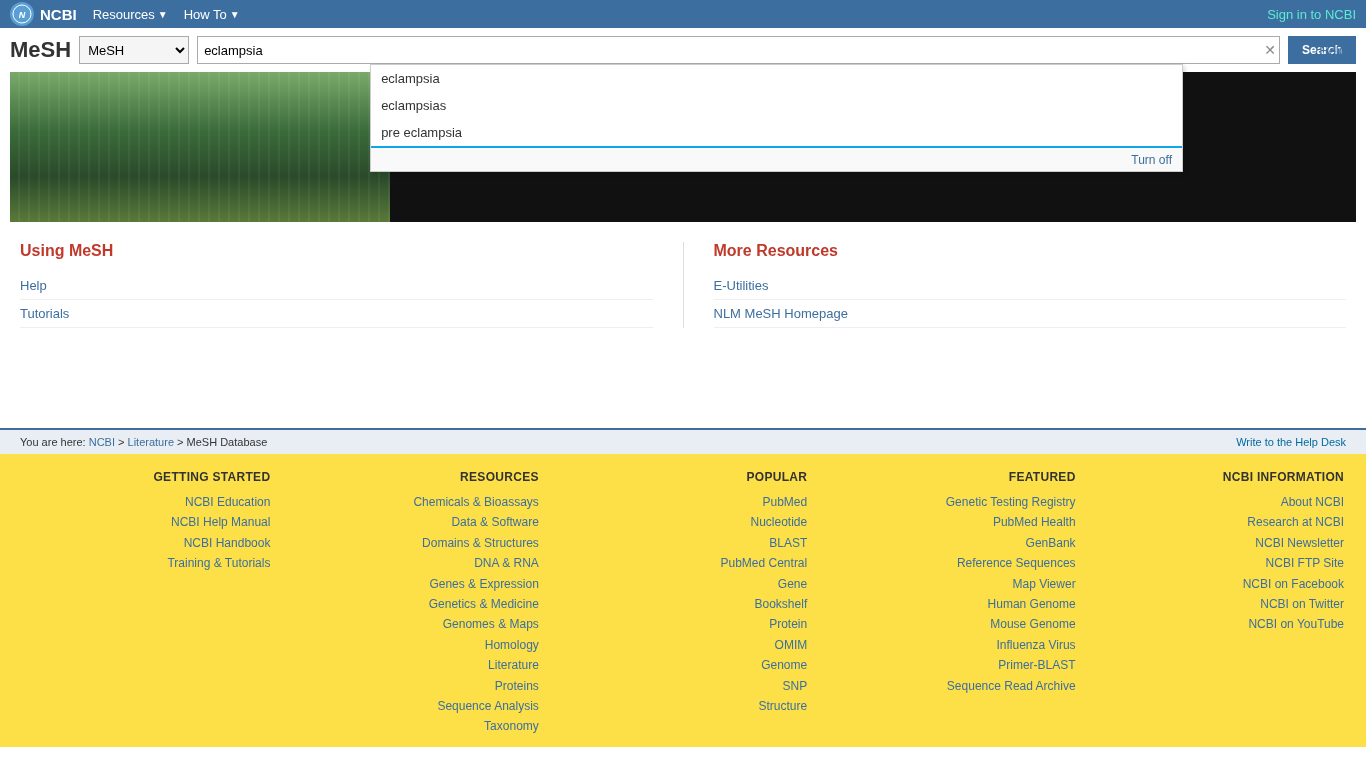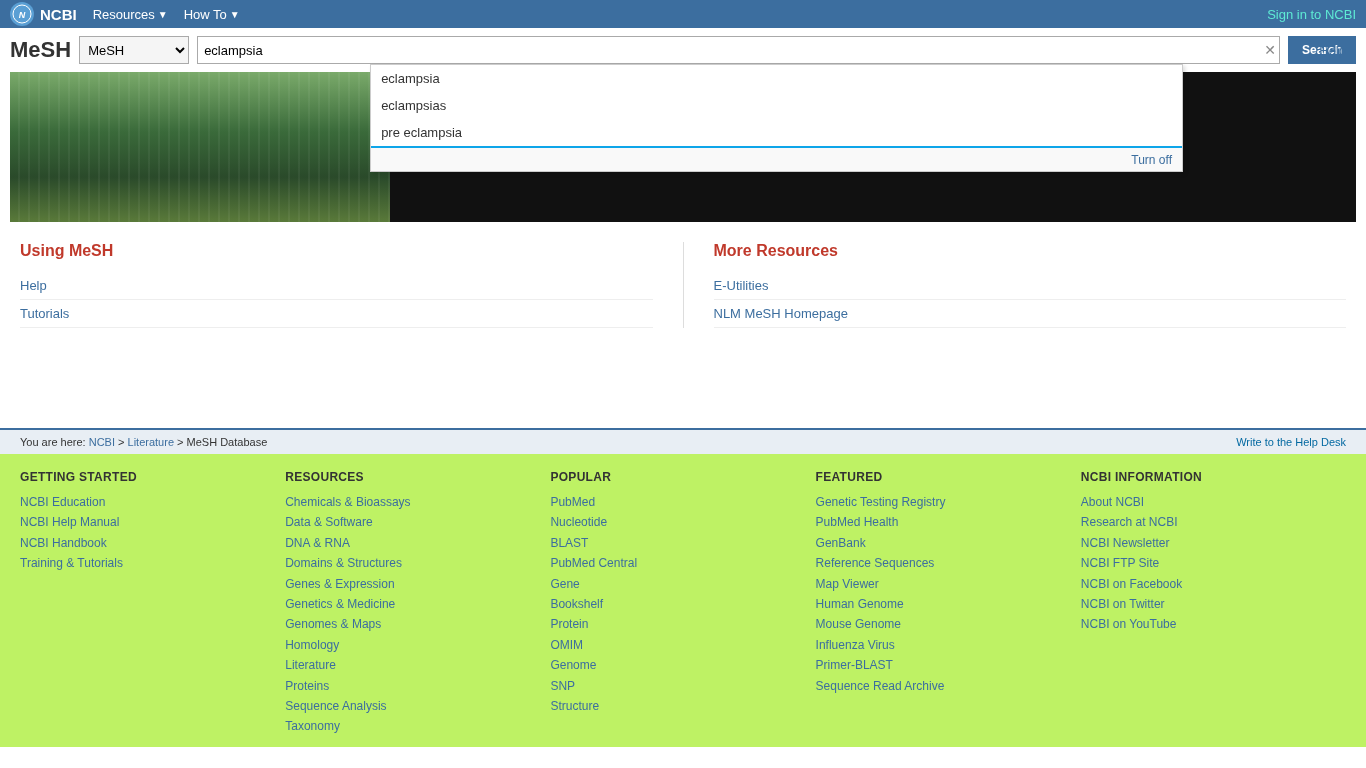--- a/index.html
+++ b/index.html
@@ -191,24 +191,25 @@
       justify-content: space-between;
       align-items: center;
       margin-top: 80px;
     }
     #breadcrumb a { color: #3c6e9f; text-decoration: none; }
     #breadcrumb span { color: #333; }
     #write-help a { color: #0369a1; text-decoration: none; }
 
     
     #footer-links {
-      background: #bef264;
-      padding: 16px 20px 10px;
+      background: #fde047;
+      padding: 16px 12px 10px;
       display: flex;
       gap: 0;
+      text-align: right;
     }
     .footer-col { flex: 1; padding-right: 10px; }
     .footer-col-title {
       font-size: 12px;
       font-weight: bold;
       color: #333;
       margin-bottom: 8px;
       text-transform: uppercase;
       letter-spacing: 0.3px;
     }
@@ -319,22 +320,22 @@
     <a class="footer-link">NCBI Education</a>
     <a class="footer-link">NCBI Help Manual</a>
     <a class="footer-link">NCBI Handbook</a>
     <a class="footer-link">Training &amp; Tutorials</a>
   </div>
 
   <div class="footer-col">
     <div class="footer-col-title">RESOURCES</div>
     <a class="footer-link">Chemicals &amp; Bioassays</a>
     <a class="footer-link">Data &amp; Software</a>
+    <a class="footer-link">Domains &amp; Structures</a>
     <a class="footer-link">DNA &amp; RNA</a>
-    <a class="footer-link">Domains &amp; Structures</a>
     <a class="footer-link">Genes &amp; Expression</a>
     <a class="footer-link">Genetics &amp; Medicine</a>
     <a class="footer-link">Genomes &amp; Maps</a>
     <a class="footer-link">Homology</a>
     <a class="footer-link">Literature</a>
     <a class="footer-link">Proteins</a>
     <a class="footer-link">Sequence Analysis</a>
     <a class="footer-link">Taxonomy</a>
   </div>
 

